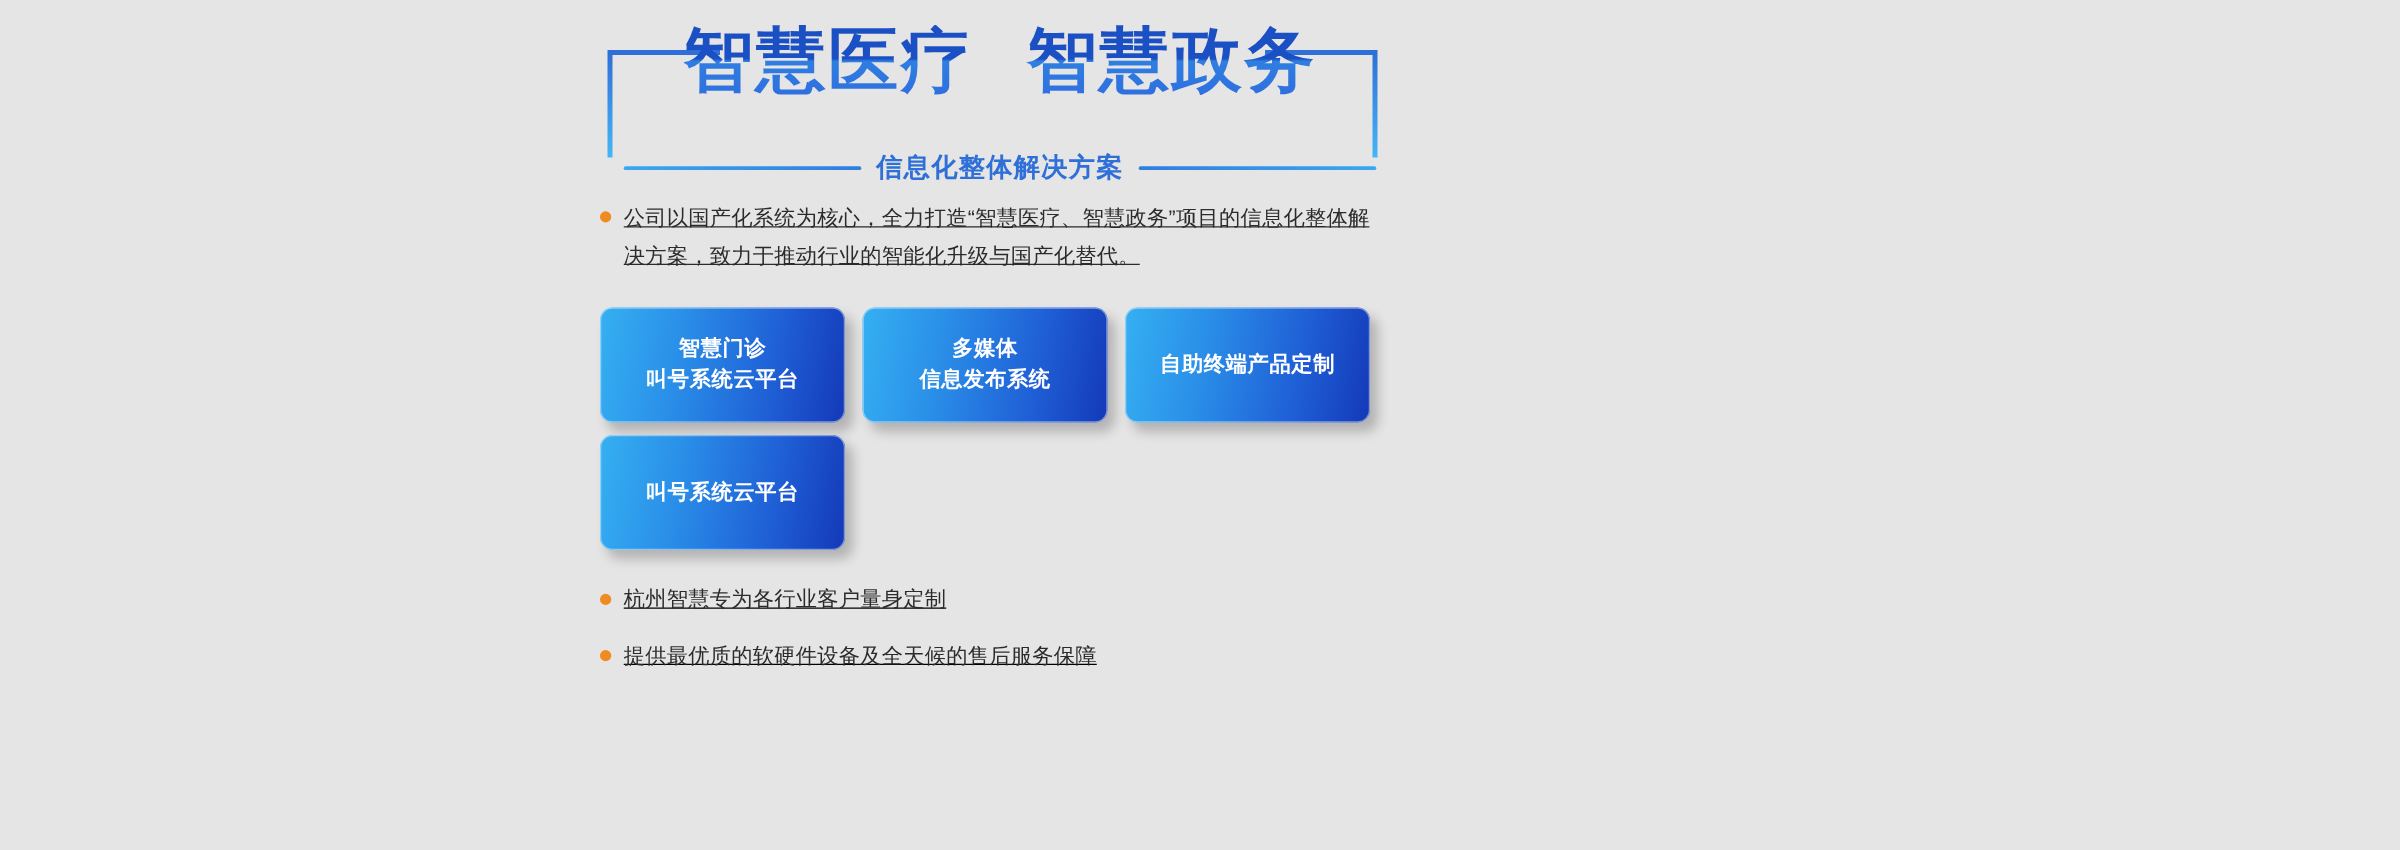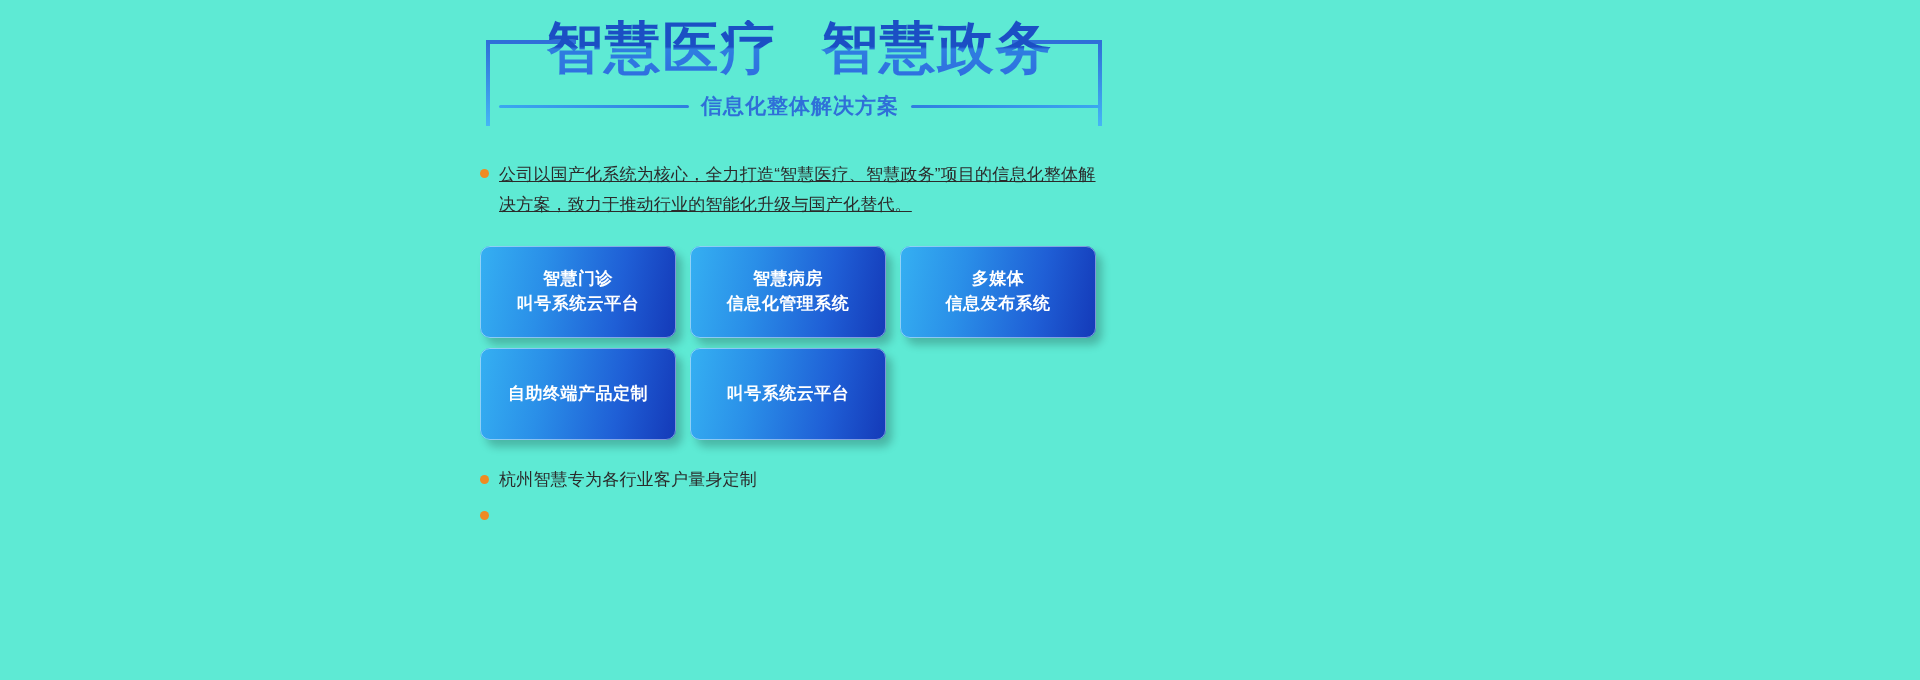--- a/index.html
+++ b/index.html
@@ -11,21 +11,21 @@
     width: 1920px;
     height: 680px;
     font-family: "Liberation Sans", "DejaVu Sans", sans-serif;
     overflow: hidden;
   }
 
   .banner {
     position: relative;
     width: 1920px;
     height: 680px;
-    background: #5eead4;
+    background: #e5e5e5;
   }
 
   
   .content {
     position: absolute;
     left: 480px;
     top: 0;
     width: 640px;
     height: 680px;
   }
@@ -71,21 +71,21 @@
   }
   .title-gap {
     display: inline-block;
     width: 34px;
   }
 
   
   .subtitle-row {
     position: absolute;
     left: 0;
-    top: 92px;
+    top: 120px;
     width: 640px;
     display: flex;
     align-items: center;
     justify-content: center;
     gap: 12px;
   }
   .sub-rule {
     height: 3px;
     flex: 1 1 auto;
     max-width: 190px;
@@ -176,20 +176,21 @@
   .foot-bullets {
     position: absolute;
     left: 0;
     top: 466px;
     width: 630px;
   }
   .foot-item {
     display: flex;
     align-items: center;
     margin-bottom: 18px;
+    text-decoration: underline;
   }
   .foot-item .dot {
     margin-top: 0;
   }
   .foot-text {
     font-size: 17px;
     color: #2b2b2b;
     line-height: 1.6;
     letter-spacing: 0.2px;
   }
@@ -234,23 +235,20 @@
       <span class="dot"></span>
       <span class="intro-text">公司以国产化系统为核心，全力打造“智慧医疗、智慧政务”项目的信息化整体解决方案，致力于推动行业的智能化升级与国产化替代。</span>
     </div>
 
     <div class="card-grid">
 
       <div class="card">
         <span class="card-label"><span>智慧门诊</span><br><span>叫号系统云平台</span></span>
       </div>
 
-      <div class="card">
-        <span class="card-label"><span>智慧病房</span><br><span>信息化管理系统</span></span>
-      </div>
 
 
       <div class="card">
         <span class="card-label"><span>多媒体</span><br><span>信息发布系统</span></span>
       </div>
 
       <div class="card">
         <span class="card-label"><span>自助终端产品定制</span></span>
       </div>
 
@@ -260,17 +258,18 @@
 
     </div>
 
     <div class="foot-bullets">
       <div class="foot-item">
         <span class="dot"></span>
         <span class="foot-text">杭州智慧专为各行业客户量身定制</span>
       </div>
       <div class="foot-item">
         <span class="dot"></span>
+        <span class="foot-text">提供最优质的软硬件设备及全天候的售后服务保障</span>
       </div>
     </div>
 
   </div>
 </div>
 
 </body></html>

